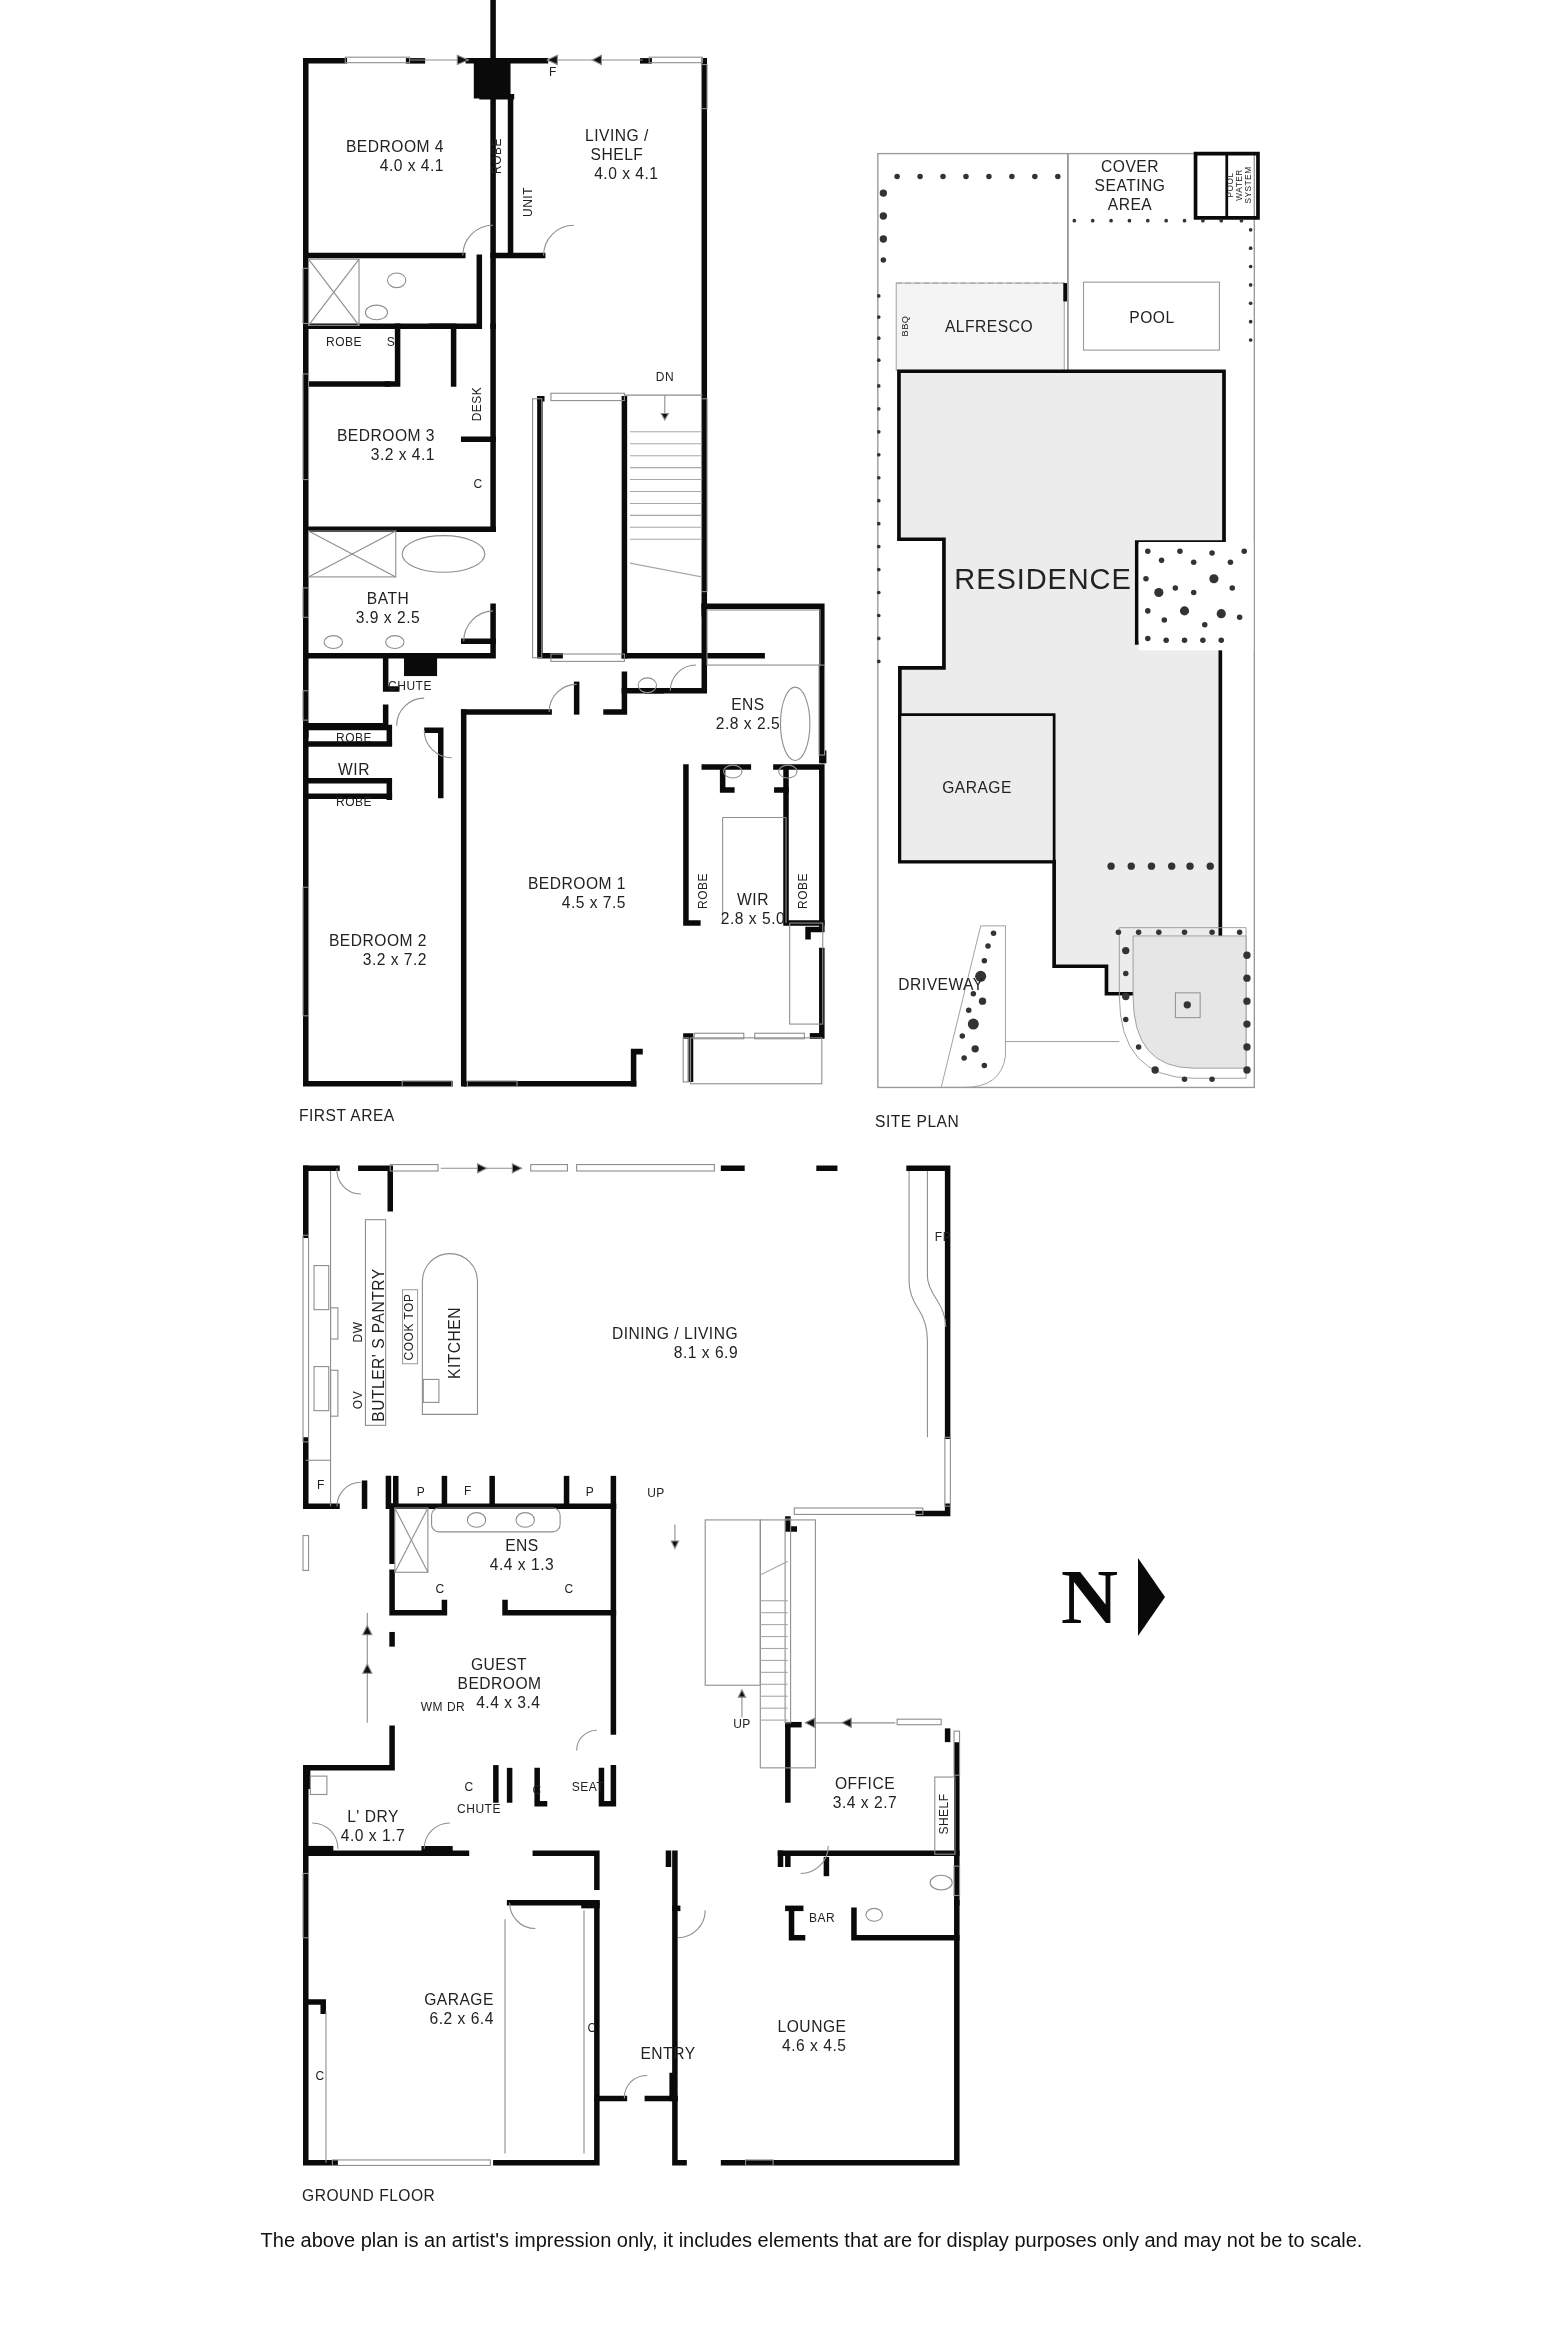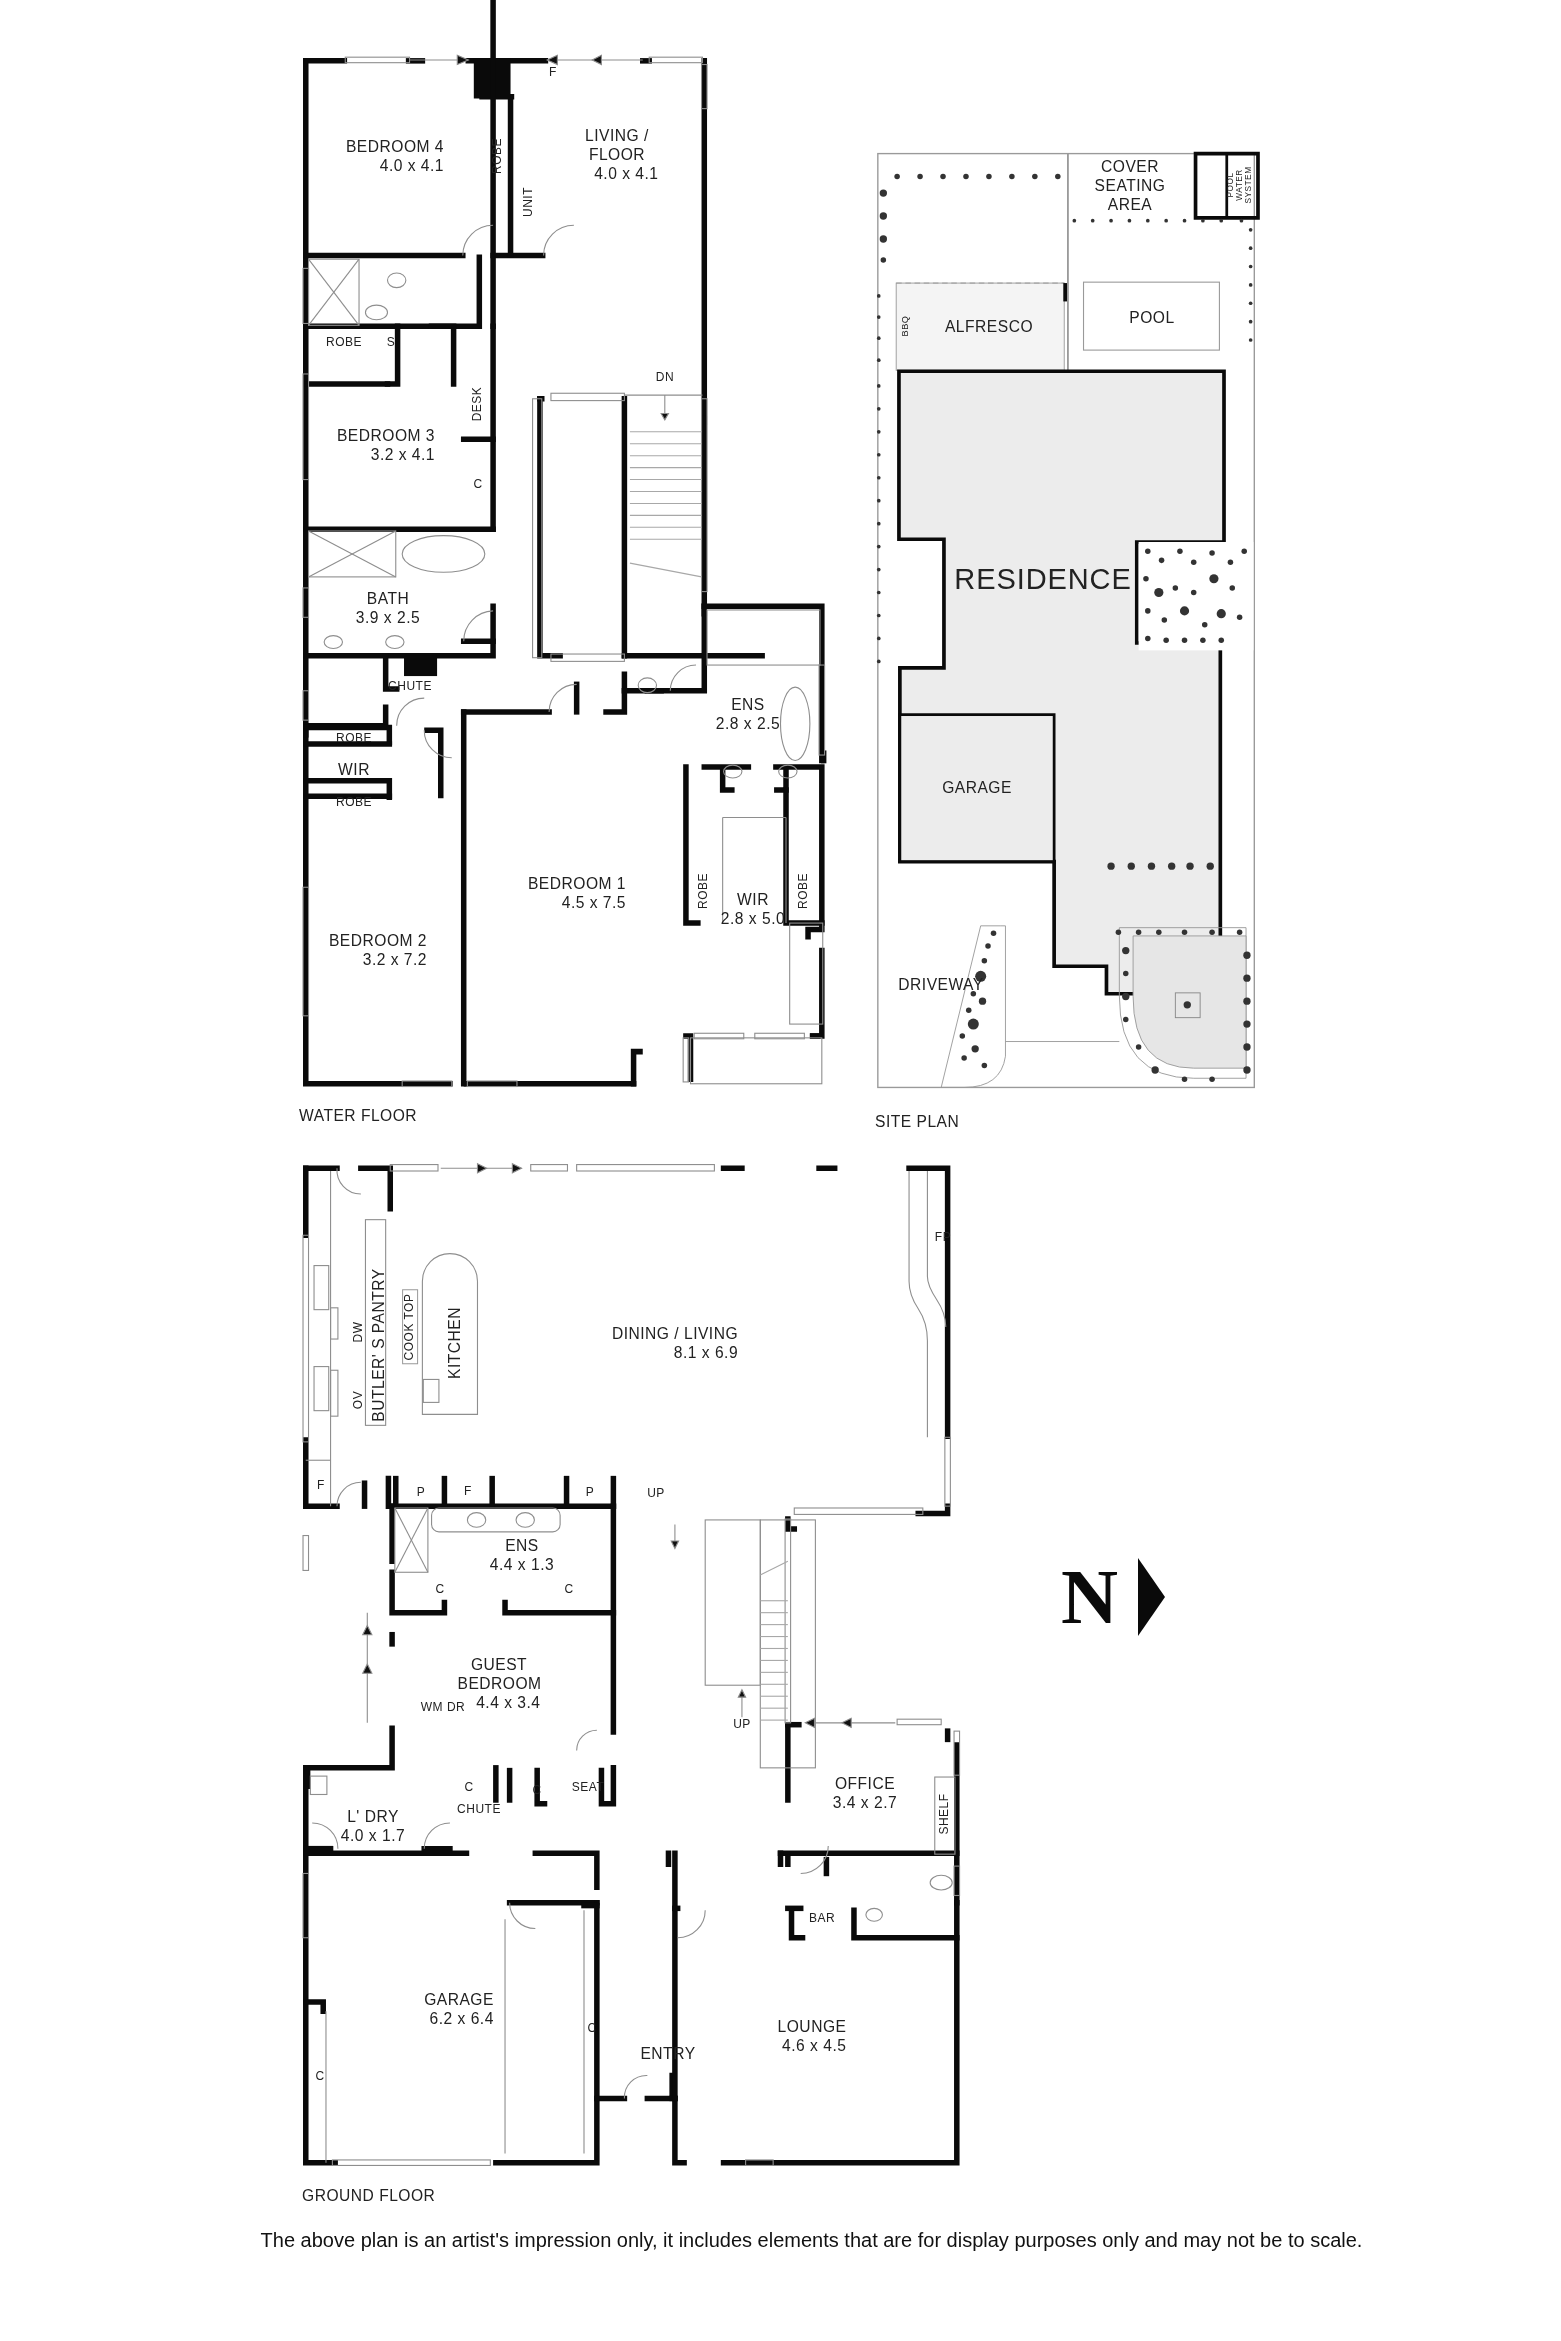--- a/index.html
+++ b/index.html
@@ -450,21 +450,21 @@
       <circle cx="1072" cy="1160" r="3"></circle>
     <circle cx="1293" cy="1094" r="4"></circle>
   </g>
 </svg>
 
 <div class="lbl" style="left:395px;top:156px">
   <span>BEDROOM 4</span>
   <span class="dim">4.0 x 4.1</span>
 </div>
 <div class="lbl" style="left:617px;top:154px">
-  <span style="display:block;width:83px;white-space:normal;">LIVING / FLOOR</span>
+  <span style="display:block;width:83px;white-space:normal;">LIVING / SHELF</span>
   <span class="dim">4.0 x 4.1</span>
 </div>
 <div class="lbl sm vert" style="left:498px;top:156px">ROBE</div>
 <div class="lbl sm vert" style="left:529px;top:202px">UNIT</div>
 <div class="lbl sm" style="left:553px;top:73px">F</div>
 <div class="lbl sm" style="left:344px;top:343px">ROBE</div>
 <div class="lbl sm" style="left:391px;top:343px">S</div>
 <div class="lbl sm vert" style="left:478px;top:404px">DESK</div>
 <div class="lbl sm" style="left:478px;top:485px">C</div>
 <div class="lbl" style="left:386px;top:445px">
@@ -491,21 +491,21 @@
   <span>ENS</span>
   <span class="dim">2.8 x 2.5</span>
 </div>
 <div class="lbl sm vert" style="left:704px;top:891px">ROBE</div>
 <div class="lbl" style="left:753px;top:909px">
   <span>WIR</span>
   <span class="dim">2.8 x 5.0</span>
 </div>
 <div class="lbl sm vert" style="left:804px;top:891px">ROBE</div>
 <div class="lbl sm" style="left:665px;top:378px">DN</div>
-<div class="section" style="left:299px;top:1107px">WATER FLOOR</div>
+<div class="section" style="left:299px;top:1107px">FIRST AREA</div>
 
 <div class="lbl" style="left:1130px;top:185px;width:101px;white-space:normal">COVER SEATING AREA</div>
 <div class="lbl vert" style="left:1240px;top:185px;font-size:8.3px;line-height:9.2px;width:55px;white-space:normal">POOL WATER SYSTEM</div>
 <div class="lbl" style="left:989px;top:326px">ALFRESCO</div>
 <div class="lbl sm vert" style="left:906px;top:326px;font-size:9.2px">BBQ</div>
 <div class="lbl" style="left:1152px;top:317px">POOL</div>
 <div class="lbl big" style="left:1043px;top:579px">RESIDENCE</div>
 <div class="lbl" style="left:977px;top:787px">GARAGE</div>
 <div class="lbl" style="left:941px;top:984px">DRIVEWAY</div>
 <div class="section" style="left:875px;top:1113px">SITE PLAN</div>

